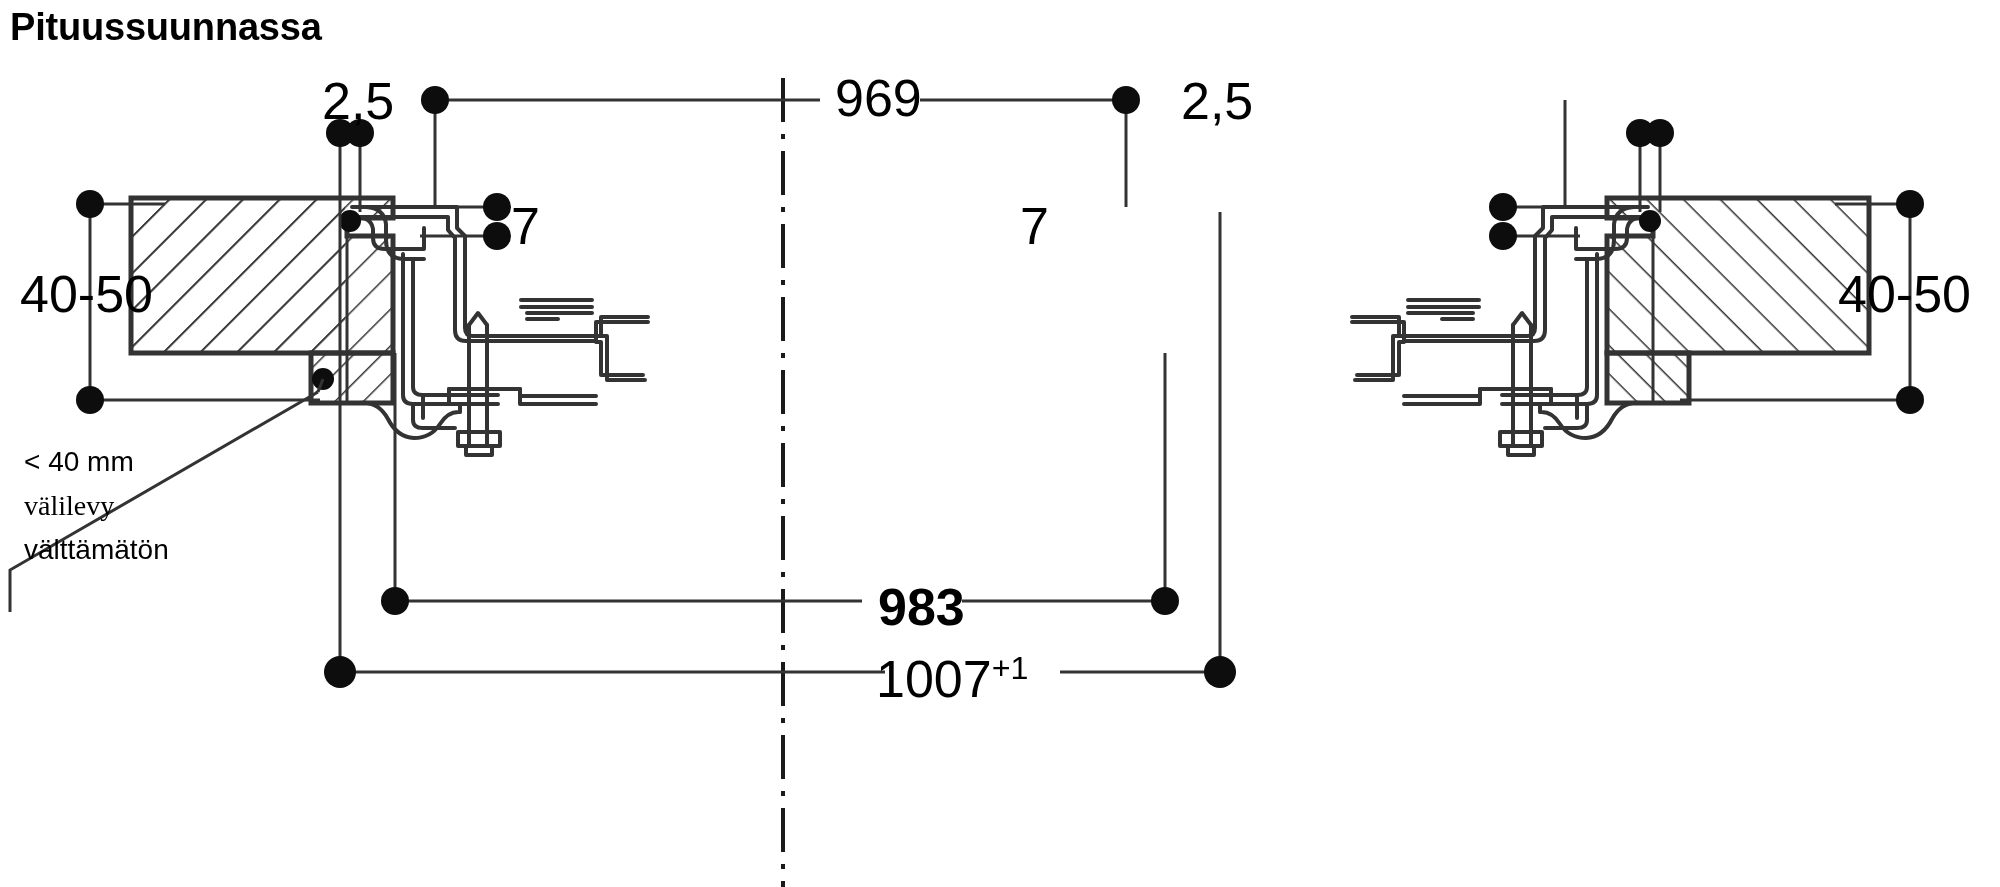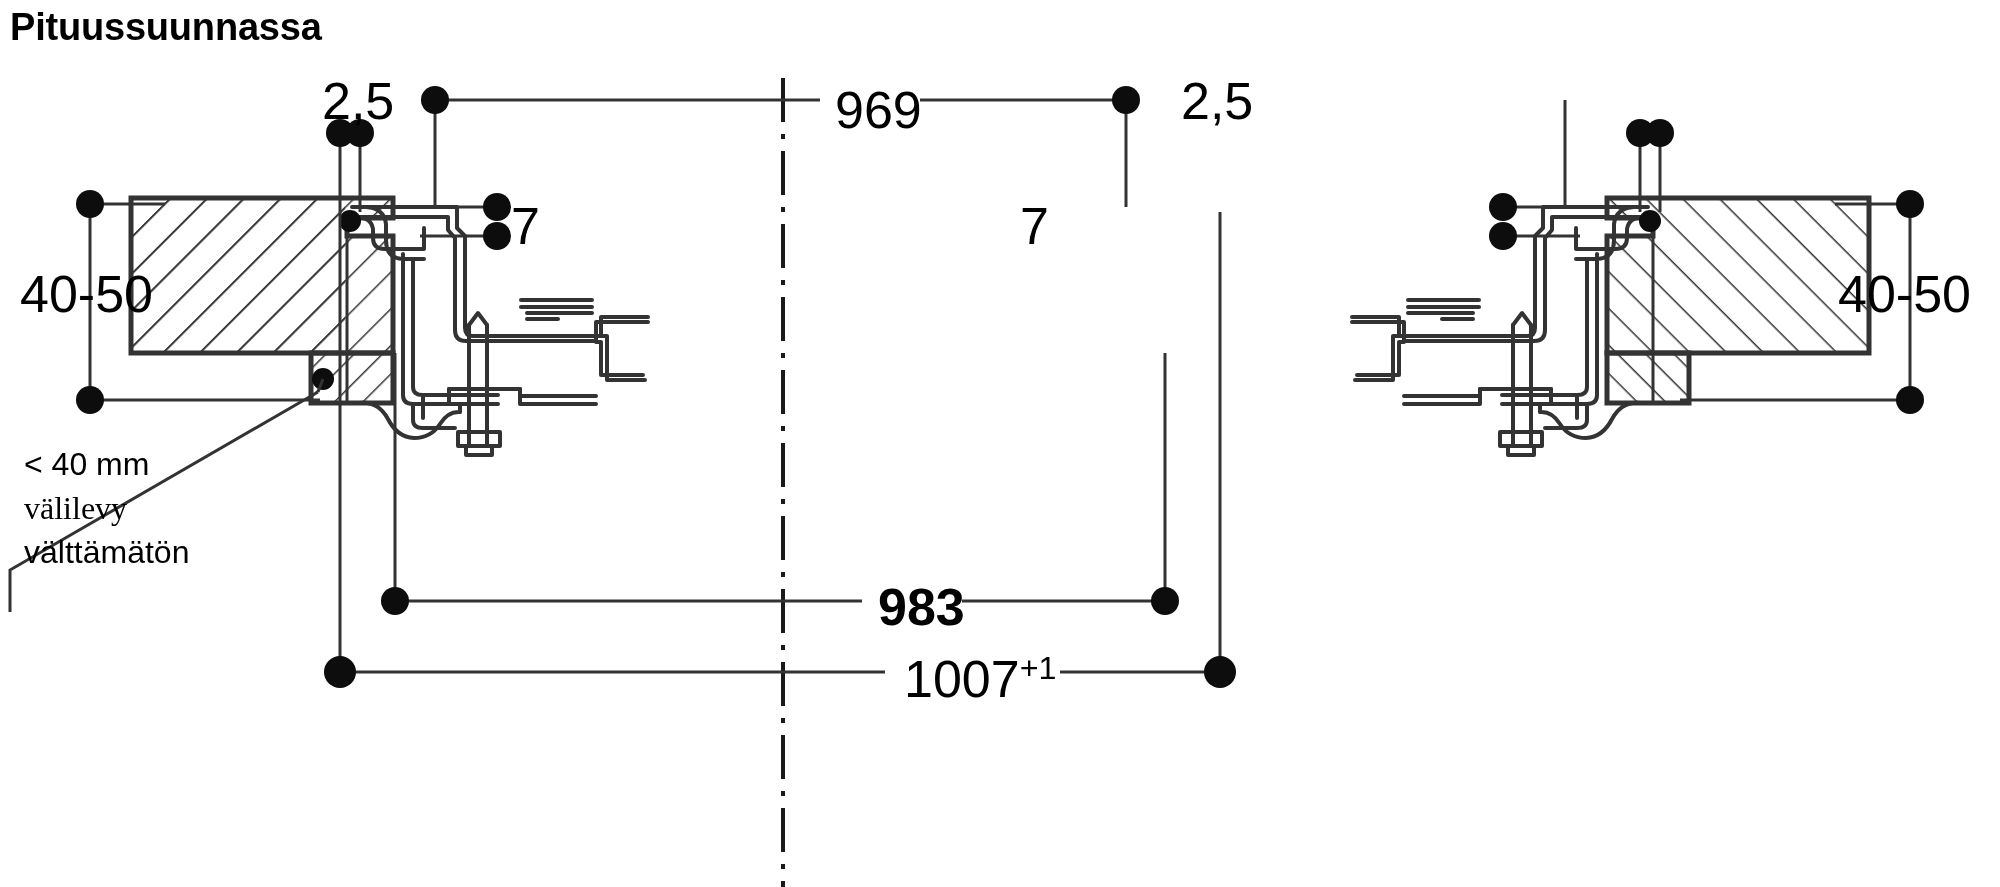--- a/index.html
+++ b/index.html
@@ -32,21 +32,21 @@
   }
   .dim-label {
     position: absolute;
     font-size: 52px;
     color: #000000;
     white-space: nowrap;
     line-height: 1;
   }
   .note-text {
     position: absolute;
-    font-size: 32px;
+    font-size: 28px;
     color: #000000;
     line-height: 1.22;
     white-space: pre;
   }
   svg#drawing {
     position: absolute;
     left: 0;
     top: 0;
     width: 2000px;
     height: 887px;
@@ -283,25 +283,25 @@
   <div class="dim-label" style="left:1181px; top:75px;">2,5</div>
 
   <div class="dim-label" style="left:511px; top:200px;">7</div>
 
   <div class="dim-label" style="left:1020px; top:200px;">7</div>
 
   <div class="dim-label" style="left:20px; top:268px;">40-50</div>
 
   <div class="dim-label" style="left:1838px; top:268px;">40-50</div>
 
-  <div class="dim-label" style="left:835px; top:84px;">969</div>
+  <div class="dim-label" style="left:835px; top:72px;">969</div>
 
   <div class="dim-label" style="left:878px; top:581px;font-weight:bold;">983</div>
 
-  <div class="dim-label" style="left:904px; top:652px;">
+  <div class="dim-label" style="left:876px; top:652px;">
     <span>1007</span><span class="sup">+1</span>
   </div>
 
   <div class="note-text" style="left:24px; top:445px;">&lt; 40 mm</div>
   <div class="note-text" style="left:24px; top:489px;font-family:Liberation Serif, serif;">välilevy</div>
   <div class="note-text" style="left:24px; top:533px;">välttämätön</div>
 
 </div>
 
 </body></html>

